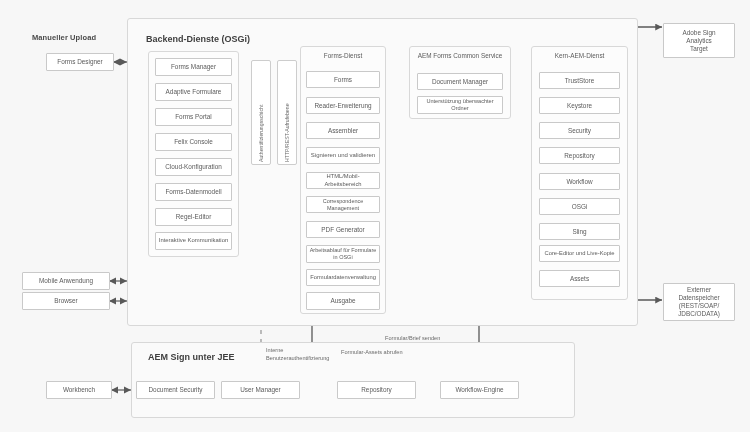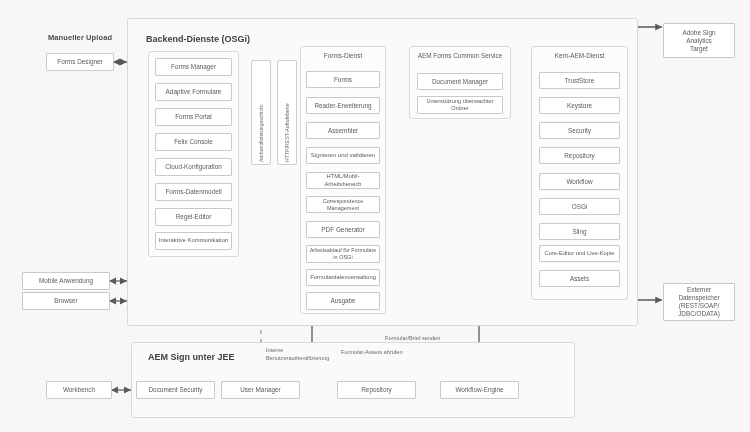--- a/index.html
+++ b/index.html
@@ -115,21 +115,21 @@
 
     <path d="M390,300 L662,300" stroke="#595959" stroke-width="1.3" fill="none" marker-end="url(#ahb)"></path>
 
     <path d="M261,168 L261,371" stroke="#8a8a8a" stroke-width="1.1" fill="none" stroke-dasharray="4,5" marker-end="url(#ahs)"></path>
 
     <path d="M312,310 L312,352 L377,352 L377,380" stroke="#595959" stroke-width="1.3" fill="none" marker-end="url(#ahb)"></path>
 
     <path d="M390,310 L390,318 L479,318 L479,380" stroke="#595959" stroke-width="1.3" fill="none" marker-end="url(#ahb)"></path>
   </svg>
 
-  <div class="sectitle" style="left:48px;top:33px;">Manueller Upload</div>
+  <div class="sectitle" style="left:32px;top:33px;">Manueller Upload</div>
 
   <div class="box" style="left:46px;top:53px;width:68px;height:18px;">Forms Designer</div>
 
   <div class="box" style="left:22px;top:272px;width:88px;height:18px;">Mobile Anwendung</div>
 
   <div class="box" style="left:22px;top:292px;width:88px;height:18px;">Browser</div>
 
   <div class="box" style="left:46px;top:381px;width:66px;height:18px;">Workbench</div>
 
   <div class="group plain" style="left:127px;top:18px;width:511px;height:308px;"></div>

